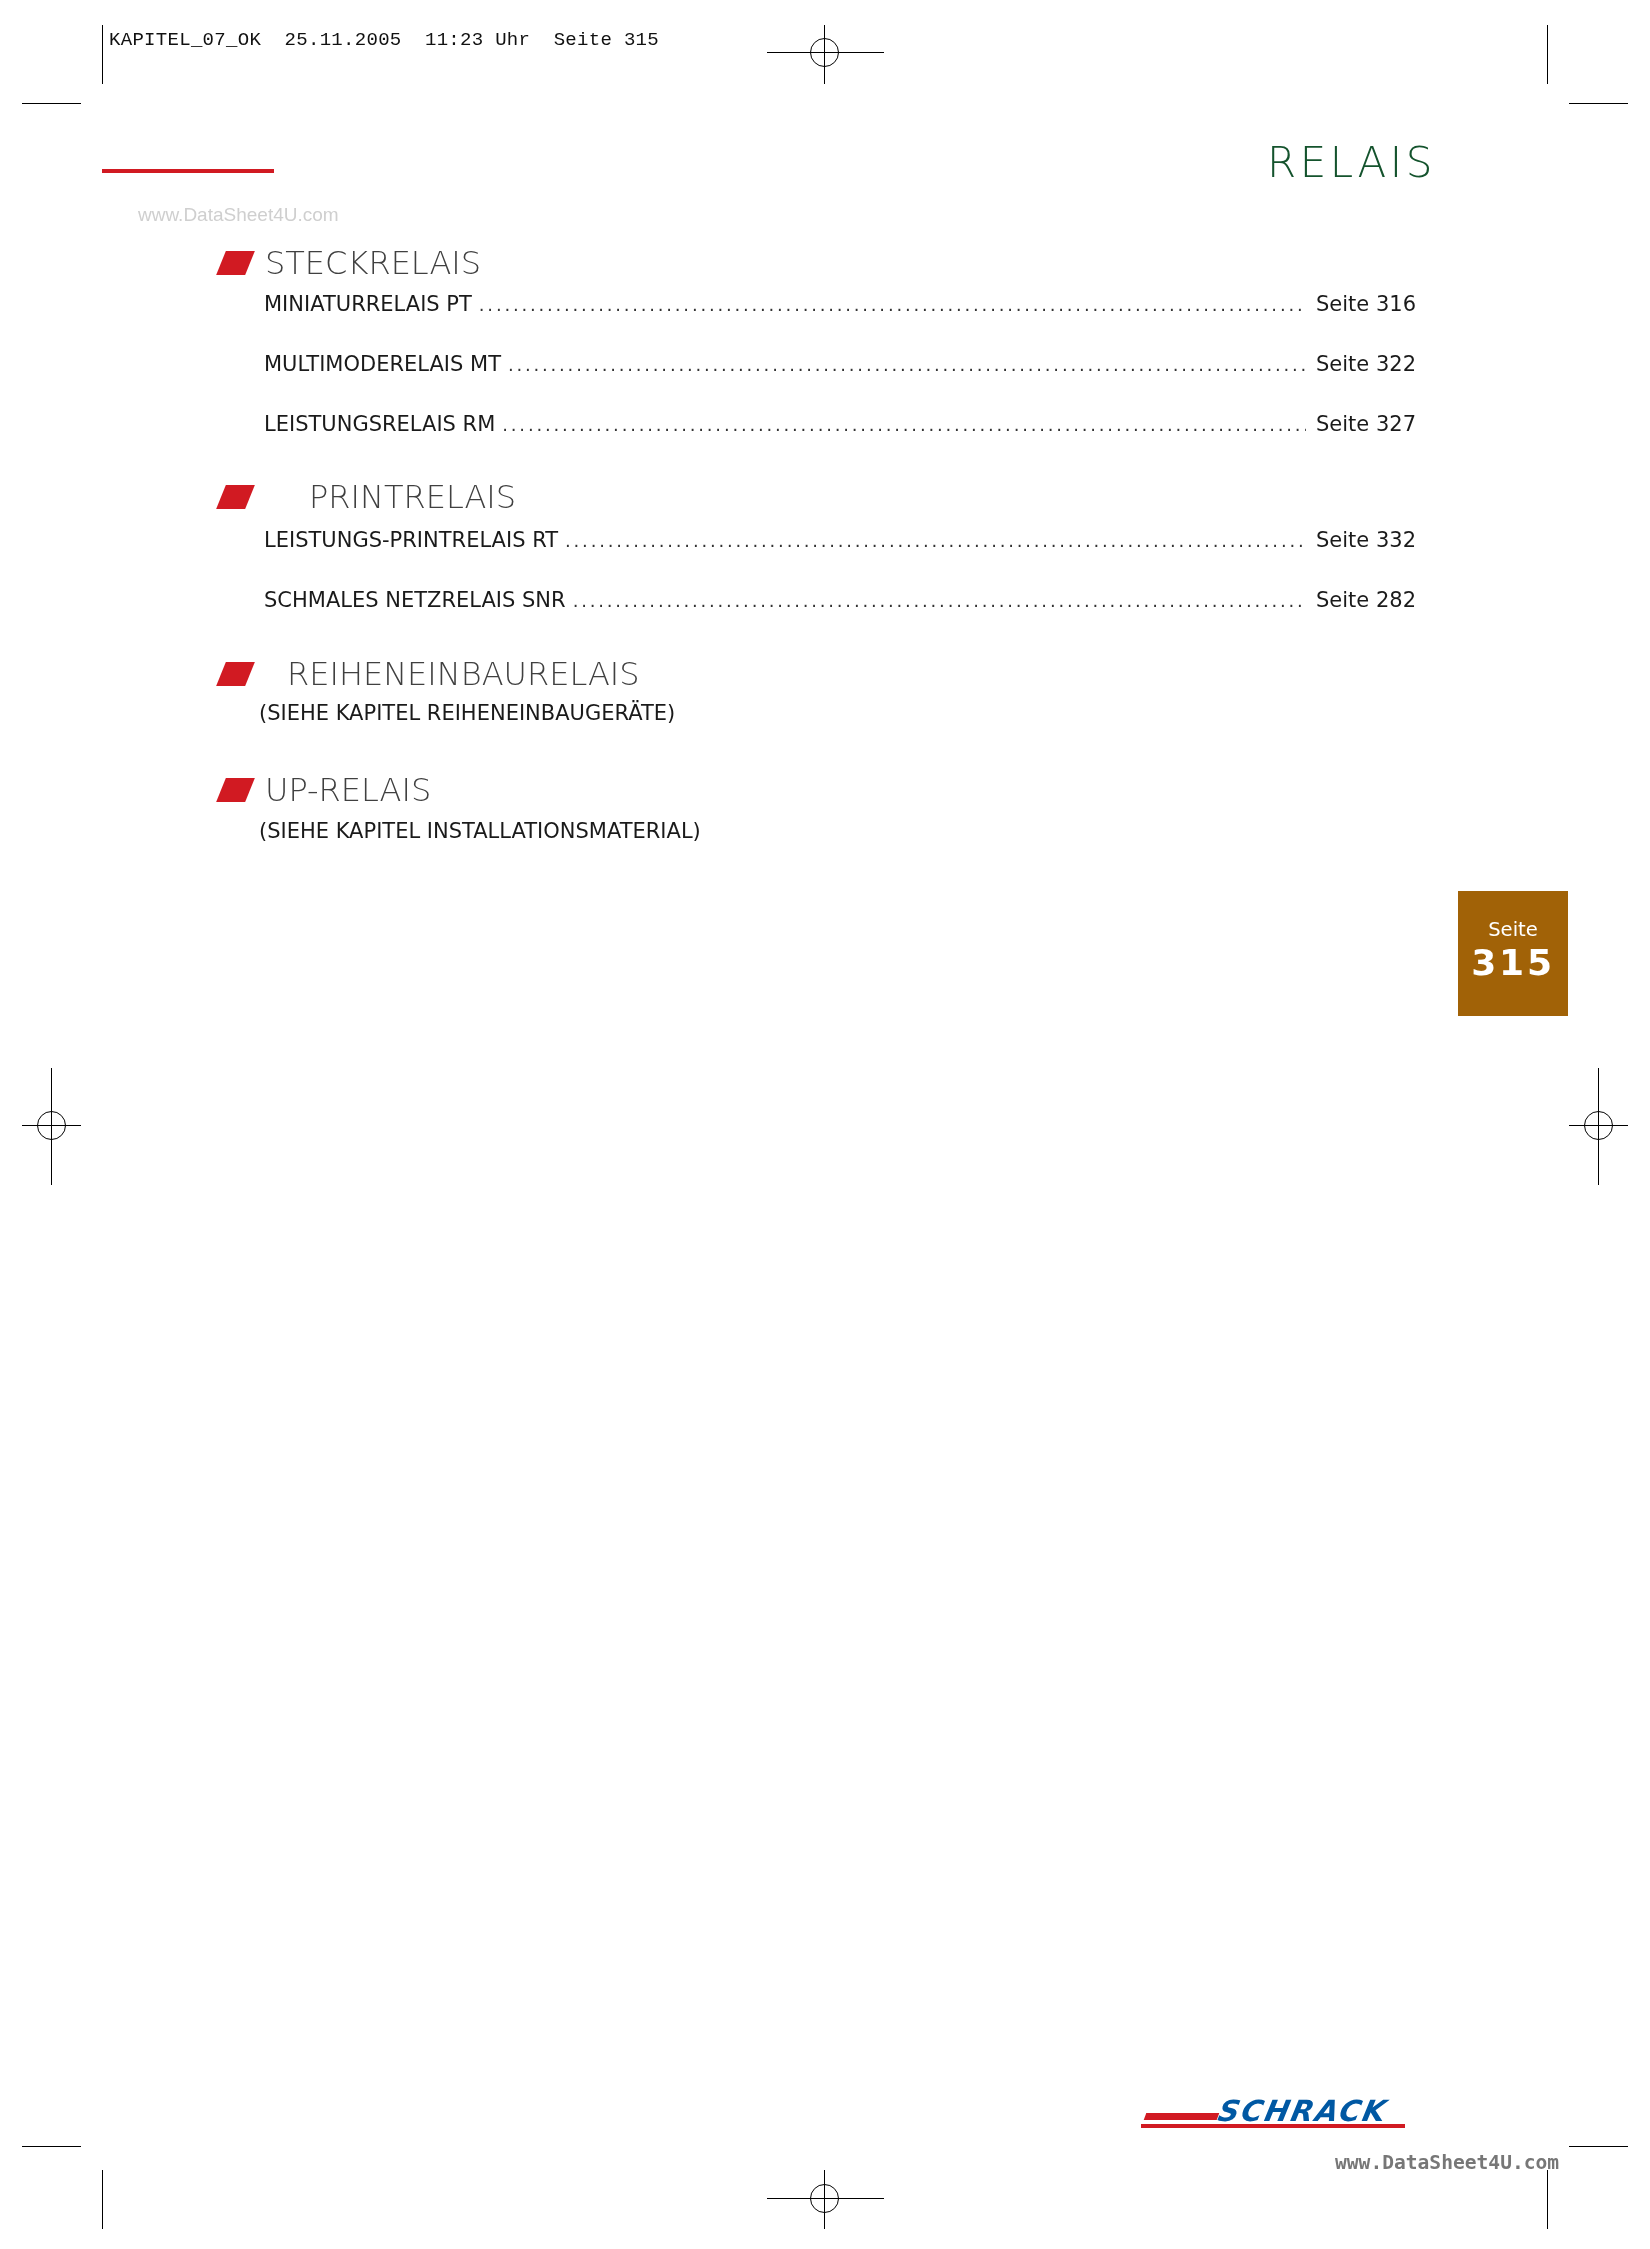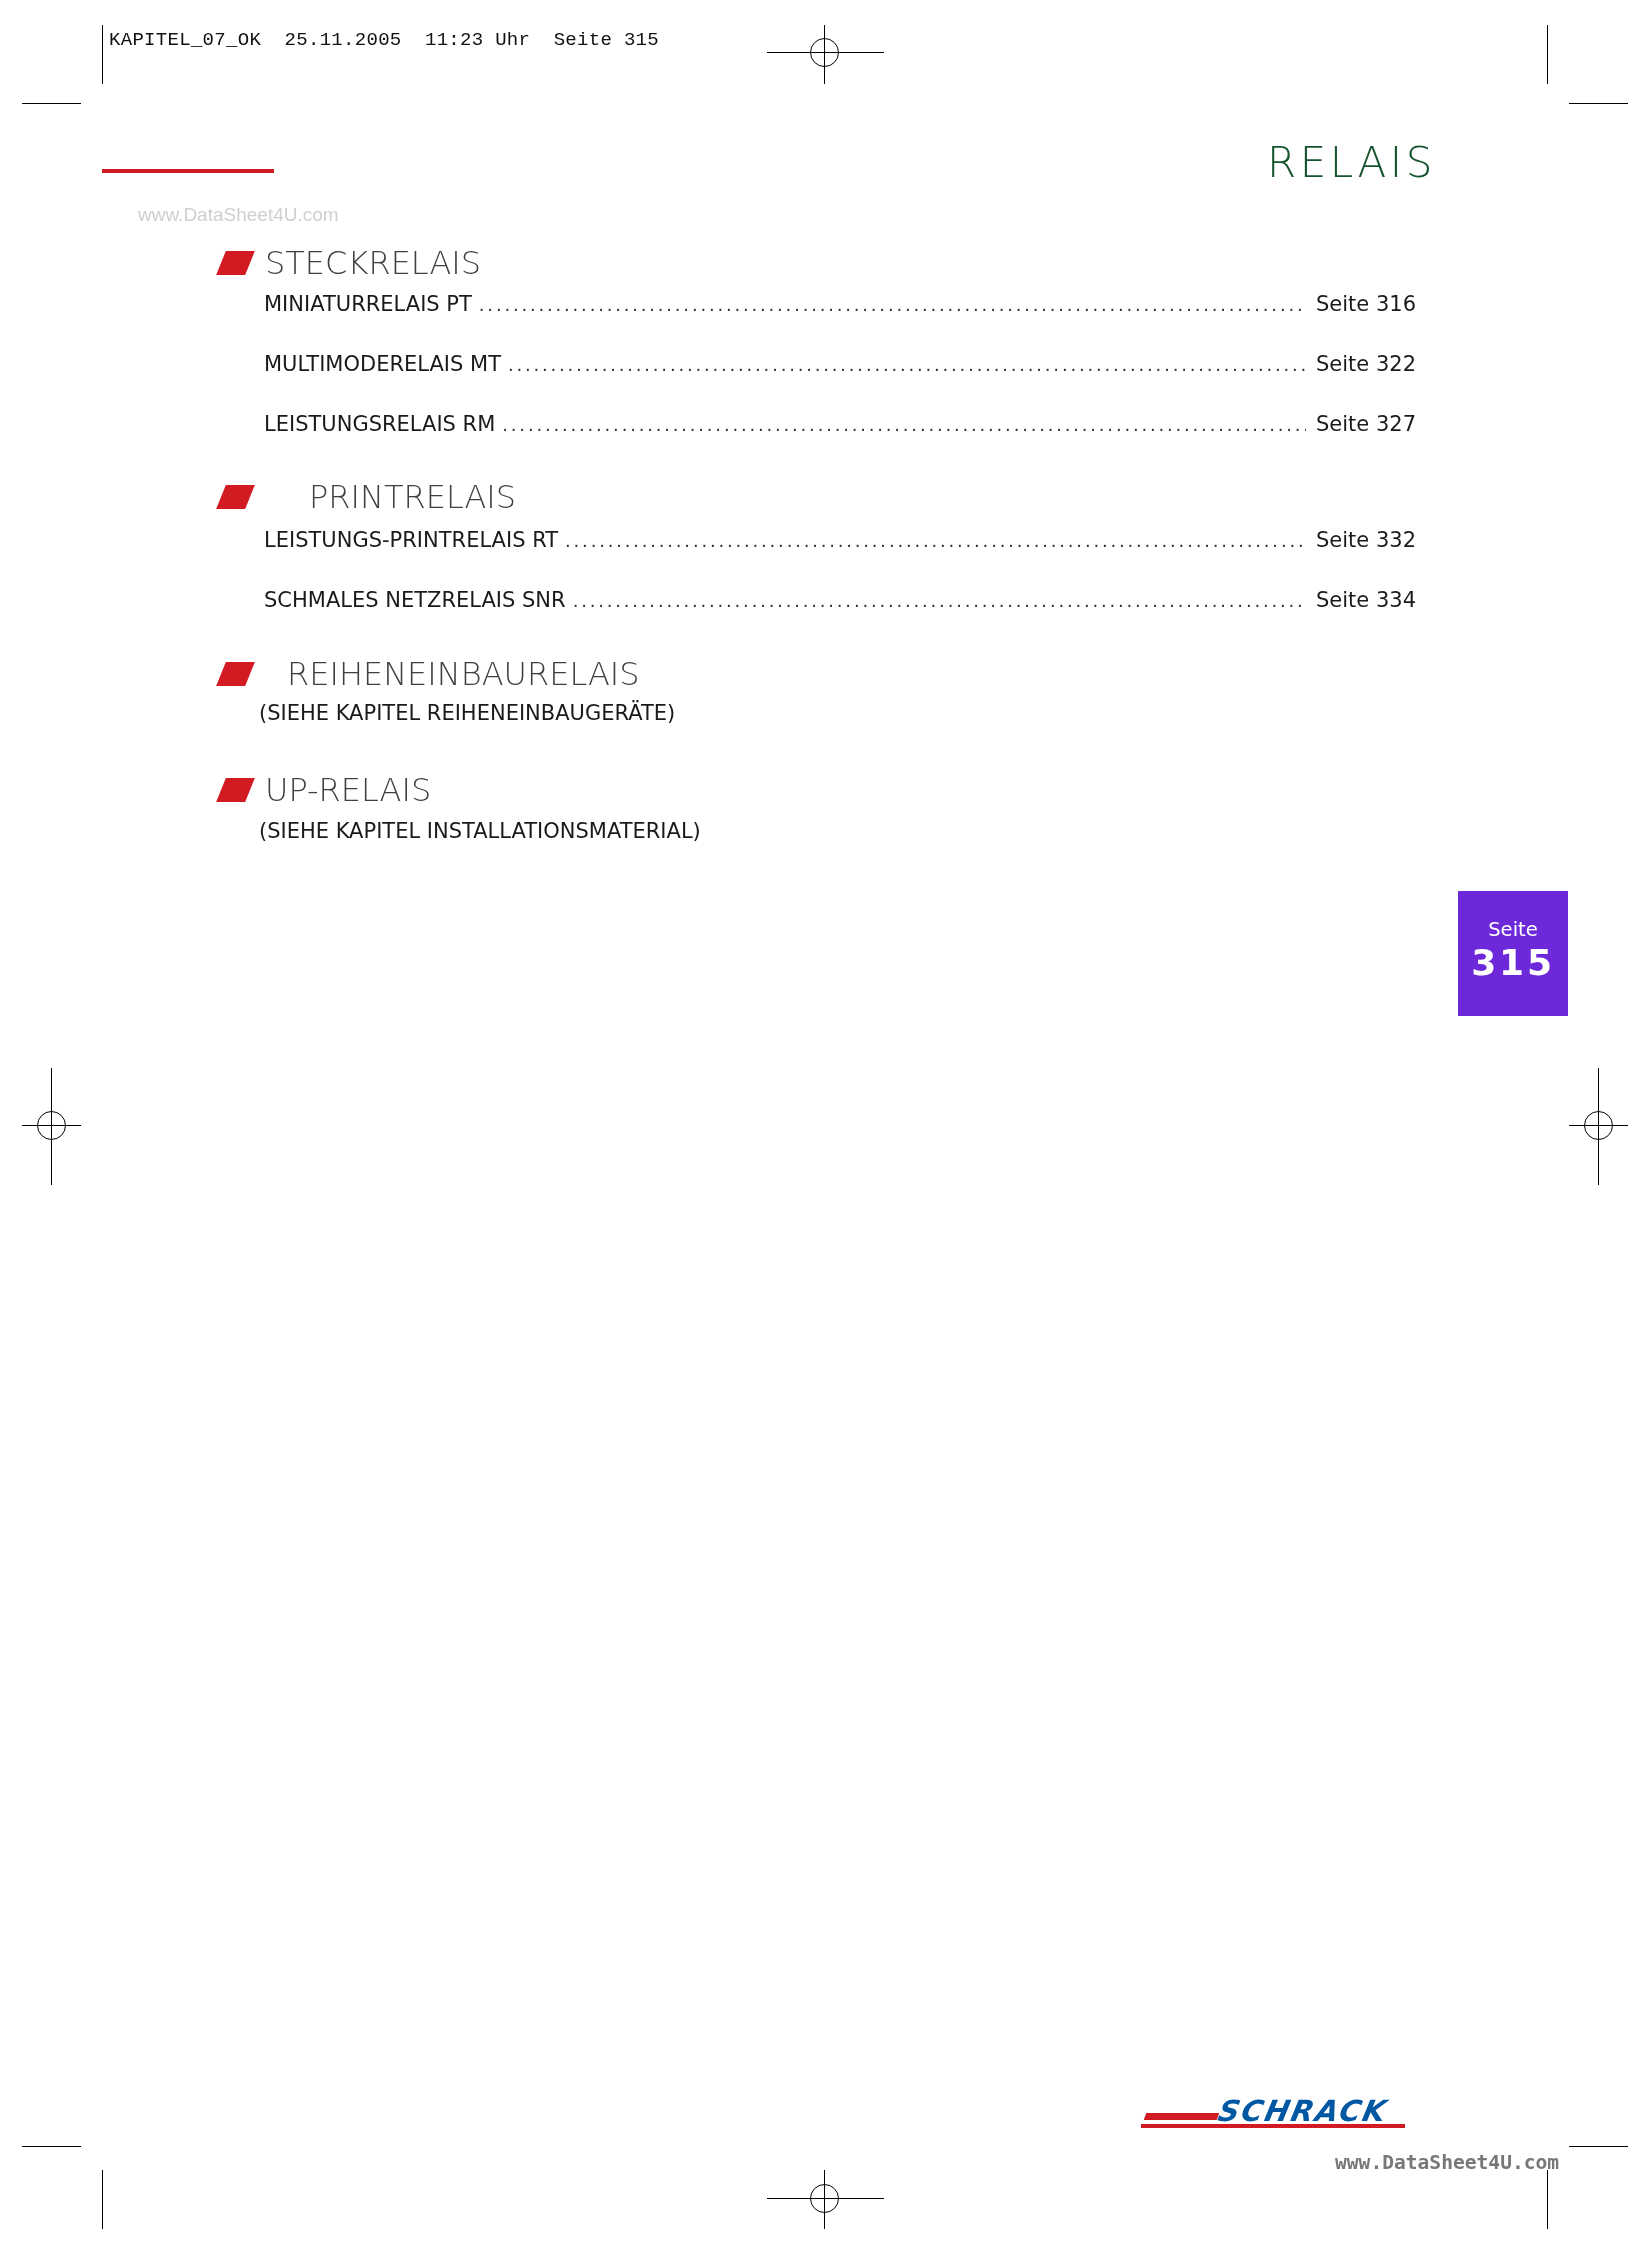--- a/index.html
+++ b/index.html
@@ -24,21 +24,21 @@
   .sec-title { font-family:"DejaVu Sans",sans-serif; font-size:32px; font-weight:300; color:#404040; letter-spacing:0px; }
 
   .entry { position:absolute; left:264px; width:1152px; display:flex; align-items:baseline;
            font-family:"DejaVu Sans",sans-serif; font-size:21px; color:#1a1a1a;text-align:right; }
   .entry .label { white-space:nowrap; }
   .entry .dots { flex:1; overflow:hidden; white-space:nowrap; margin:0 9.8px 0 7px; color:#333;
                  letter-spacing:2.8px; font-size:18px; }
   .entry .page { white-space:nowrap; }
   .note { position:absolute; left:259px; font-family:"DejaVu Sans",sans-serif; font-size:21px; color:#1a1a1a; white-space:nowrap; }
 
-  .badge { position:absolute; left:1458px; top:891px; width:110px; height:125px; background:#6d28d9;
+  .badge { position:absolute; left:1458px; top:891px; width:110px; height:125px; background:#a16207;
            color:#fff; text-align:center; }
   .badge .b-label { display:block; margin-top:26.6px; font-family:"DejaVu Sans",sans-serif; font-size:19.6px; }
   .badge .b-num { display:block; margin-top:1.4px; font-family:"DejaVu Sans",sans-serif; font-size:36px; font-weight:bold; letter-spacing:2.8px; }
 
   .logo { position:absolute; left:1141px; top:2095px; width:280px; height:35px; }
   .logo .bar1 { position:absolute; left:4.2px; top:17.5px; width:73px; height:7px; background:#d11a22; transform:skewX(-20deg); }
   .logo .bar2 { position:absolute; left:0px; top:29px; width:264px; height:3.5px; background:#d11a22; }
   .logo .text { position:absolute; left:78px; top:-1.4px; font-family:"DejaVu Sans",sans-serif; font-weight:bold;
                 font-style:italic; font-size:29px; color:#0058a3; letter-spacing:2.1px; transform:skewX(-12deg); }
   .wm-bottom { position:absolute; left:1335px; top:2151px; font-family:"DejaVu Sans Mono",monospace; font-weight:bold;
@@ -118,21 +118,21 @@
     <span class="sec-title">PRINTRELAIS</span>
   </div>
   <div class="entry" style="top:528px;">
     <span class="label">LEISTUNGS-PRINTRELAIS RT</span>
     <span class="dots">..................................................................................................................................................................................................</span>
     <span class="page">Seite 332</span>
   </div>
   <div class="entry" style="top:588px;">
     <span class="label">SCHMALES NETZRELAIS SNR</span>
     <span class="dots">..................................................................................................................................................................................................</span>
-    <span class="page">Seite 334</span>
+    <span class="page">Seite 282</span>
   </div>
 
   <div class="sec-head" style="top:656px;gap:22px;">
     <span class="marker"></span>
     <span class="sec-title">REIHENEINBAURELAIS</span>
   </div>
   <div class="note" style="top:701px;">(SIEHE KAPITEL REIHENEINBAUGERÄTE)</div>
 
   <div class="sec-head" style="top:772px;">
     <span class="marker"></span>

